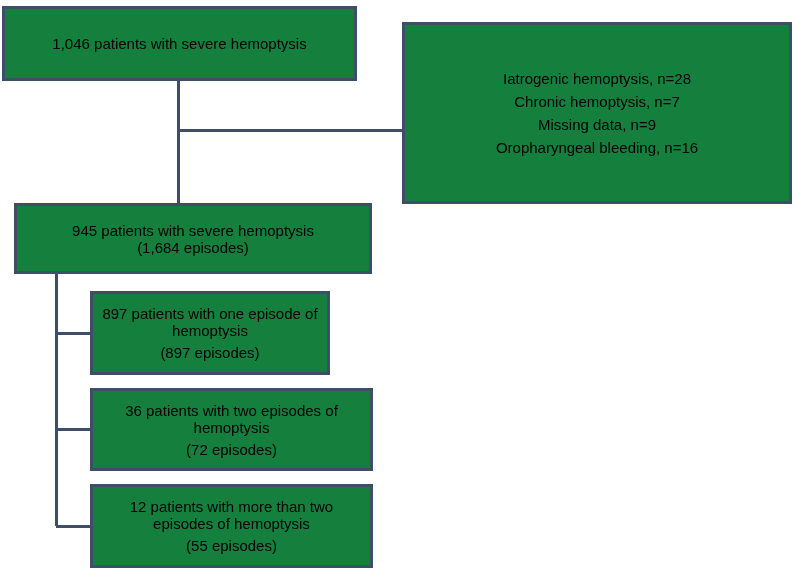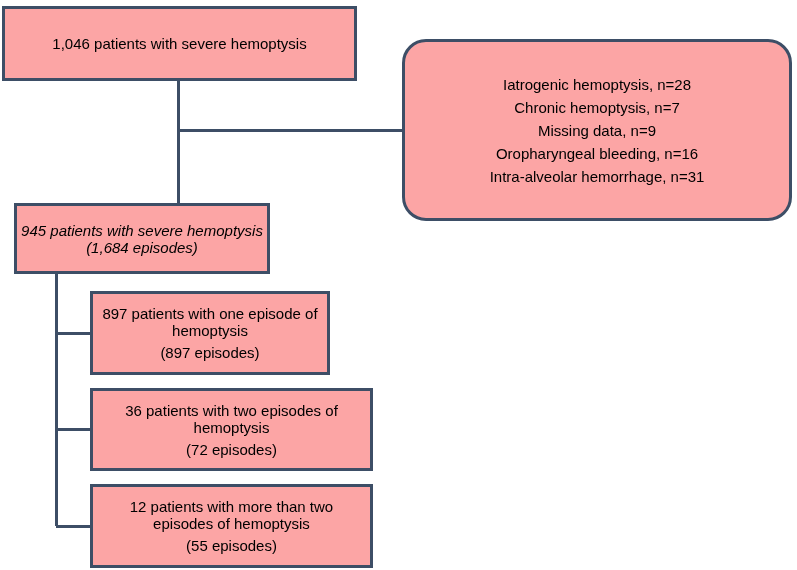--- a/index.html
+++ b/index.html
@@ -23,21 +23,21 @@
   .flow-svg {
     position: absolute;
     left: 0;
     top: 0;
     width: 797px;
     height: 570px;
   }
   .node-box {
     position: absolute;
     box-sizing: border-box;
-    background: #fca5a5;
+    background: #15803d;
     border: 3px solid #3d4e66;
     display: flex;
     flex-direction: column;
     align-items: center;
     justify-content: center;
     text-align: left;
     color: #000000;
     font-family: "Liberation Sans", sans-serif;
     font-size: 15px;
     line-height: 17px;
@@ -74,29 +74,28 @@
       <line x1="56" y1="333" x2="91" y2="333"></line>
       <line x1="56" y1="429" x2="91" y2="429"></line>
       <line x1="56" y1="526" x2="91" y2="526"></line>
     </g>
   </svg>
 
   <div class="node-box" style="left:2px; top:6px; width:355px; height:75px;">
     <span class="node-line">1,046 patients with severe hemoptysis</span>
   </div>
 
-  <div class="node-box excl-box" style="left:402px; top:39px; width:390px; height:182px;border-radius:24px;">
+  <div class="node-box excl-box" style="left:402px; top:22px; width:390px; height:182px;">
     <span class="node-line">Iatrogenic hemoptysis, n=28</span>
     <span class="node-line">Chronic hemoptysis, n=7</span>
     <span class="node-line">Missing data, n=9</span>
     <span class="node-line">Oropharyngeal bleeding, n=16</span>
-    <span class="node-line">Intra-alveolar hemorrhage, n=31</span>
   </div>
 
-  <div class="node-box" style="left:14px; top:203px; width:256px; height:71px;font-style:italic;">
+  <div class="node-box" style="left:14px; top:203px; width:358px; height:71px;">
     <span class="node-line">945 patients with severe hemoptysis</span>
     <span class="node-line">(1,684 episodes)</span>
   </div>
 
   <div class="node-box" style="left:90px; top:291px; width:240px; height:84px;">
     <span class="node-line">897 patients with one episode of</span>
     <span class="node-line">hemoptysis</span>
     <span class="node-line gap-line">(897 episodes)</span>
   </div>
 

